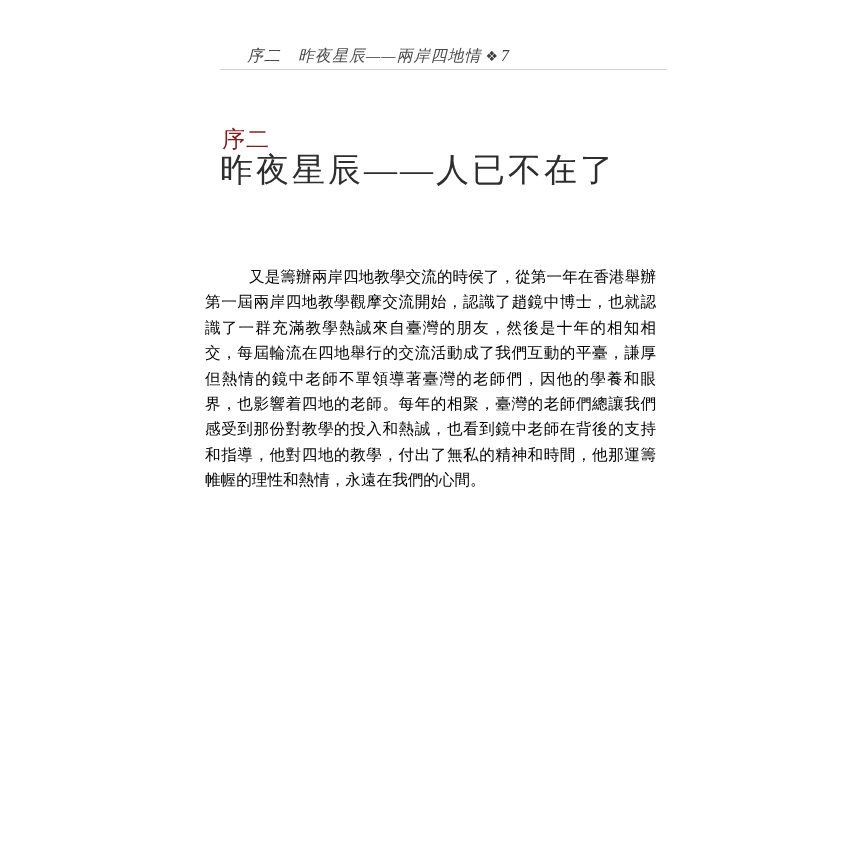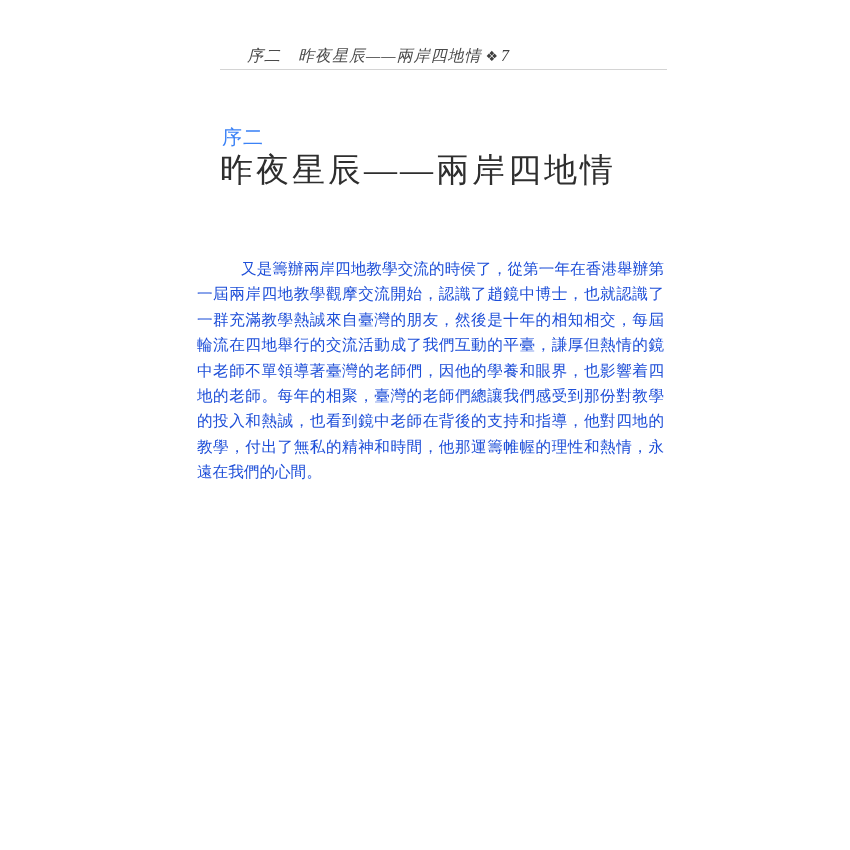--- a/index.html
+++ b/index.html
@@ -41,62 +41,62 @@
     top: 69px;
     left: 220px;
     width: 447px;
     height: 1px;
     background: #d4d4d4;
   }
   .section-label {
     position: absolute;
     left: 222px;
     top: 124px;
-    font-size: 20px;
-    color: #3b82f6;
+    font-size: 23px;
+    color: #7f1d1d;
     letter-spacing: 1px;
   }
   .main-title {
     position: absolute;
     left: 220px;
     top: 148px;
     font-size: 33px;
     color: #2e2e2e;
     letter-spacing: 3px;
     white-space: nowrap;
   }
   .body-text {
     position: absolute;
     left: 197px;
     top: 256px;
     width: 467px;
   }
   .body-text p {
-    margin: 0;
+    margin: 8px;
     font-size: 15.6px;
     line-height: 25.4px;
     text-align: justify;
     text-indent: 44px;
-    color: #1d4ed8;
+    color: #000000;
     letter-spacing: 0px;
     font-family: Liberation Serif, serif;
   }
 </style>
 </head>
 <body>
 
 <div class="page">
 
   <div class="running-header">
     <span>序二　昨夜星辰——兩岸四地情</span><span class="ornament">❖</span><span class="page-number">7</span>
   </div>
 
   <div class="header-rule"></div>
 
   <div class="section-label">序二</div>
 
-  <div class="main-title">昨夜星辰——兩岸四地情</div>
+  <div class="main-title">昨夜星辰——人已不在了</div>
 
   <div class="body-text">
     <p>又是籌辦兩岸四地教學交流的時侯了，從第一年在香港舉辦第一屆兩岸四地教學觀摩交流開始，認識了趙鏡中博士，也就認識了一群充滿教學熱誠來自臺灣的朋友，然後是十年的相知相交，每屆輪流在四地舉行的交流活動成了我們互動的平臺，謙厚但熱情的鏡中老師不單領導著臺灣的老師們，因他的學養和眼界，也影響着四地的老師。每年的相聚，臺灣的老師們總讓我們感受到那份對教學的投入和熱誠，也看到鏡中老師在背後的支持和指導，他對四地的教學，付出了無私的精神和時間，他那運籌帷幄的理性和熱情，永遠在我們的心間。</p>
   </div>
 
 </div>
 
 </body></html>

